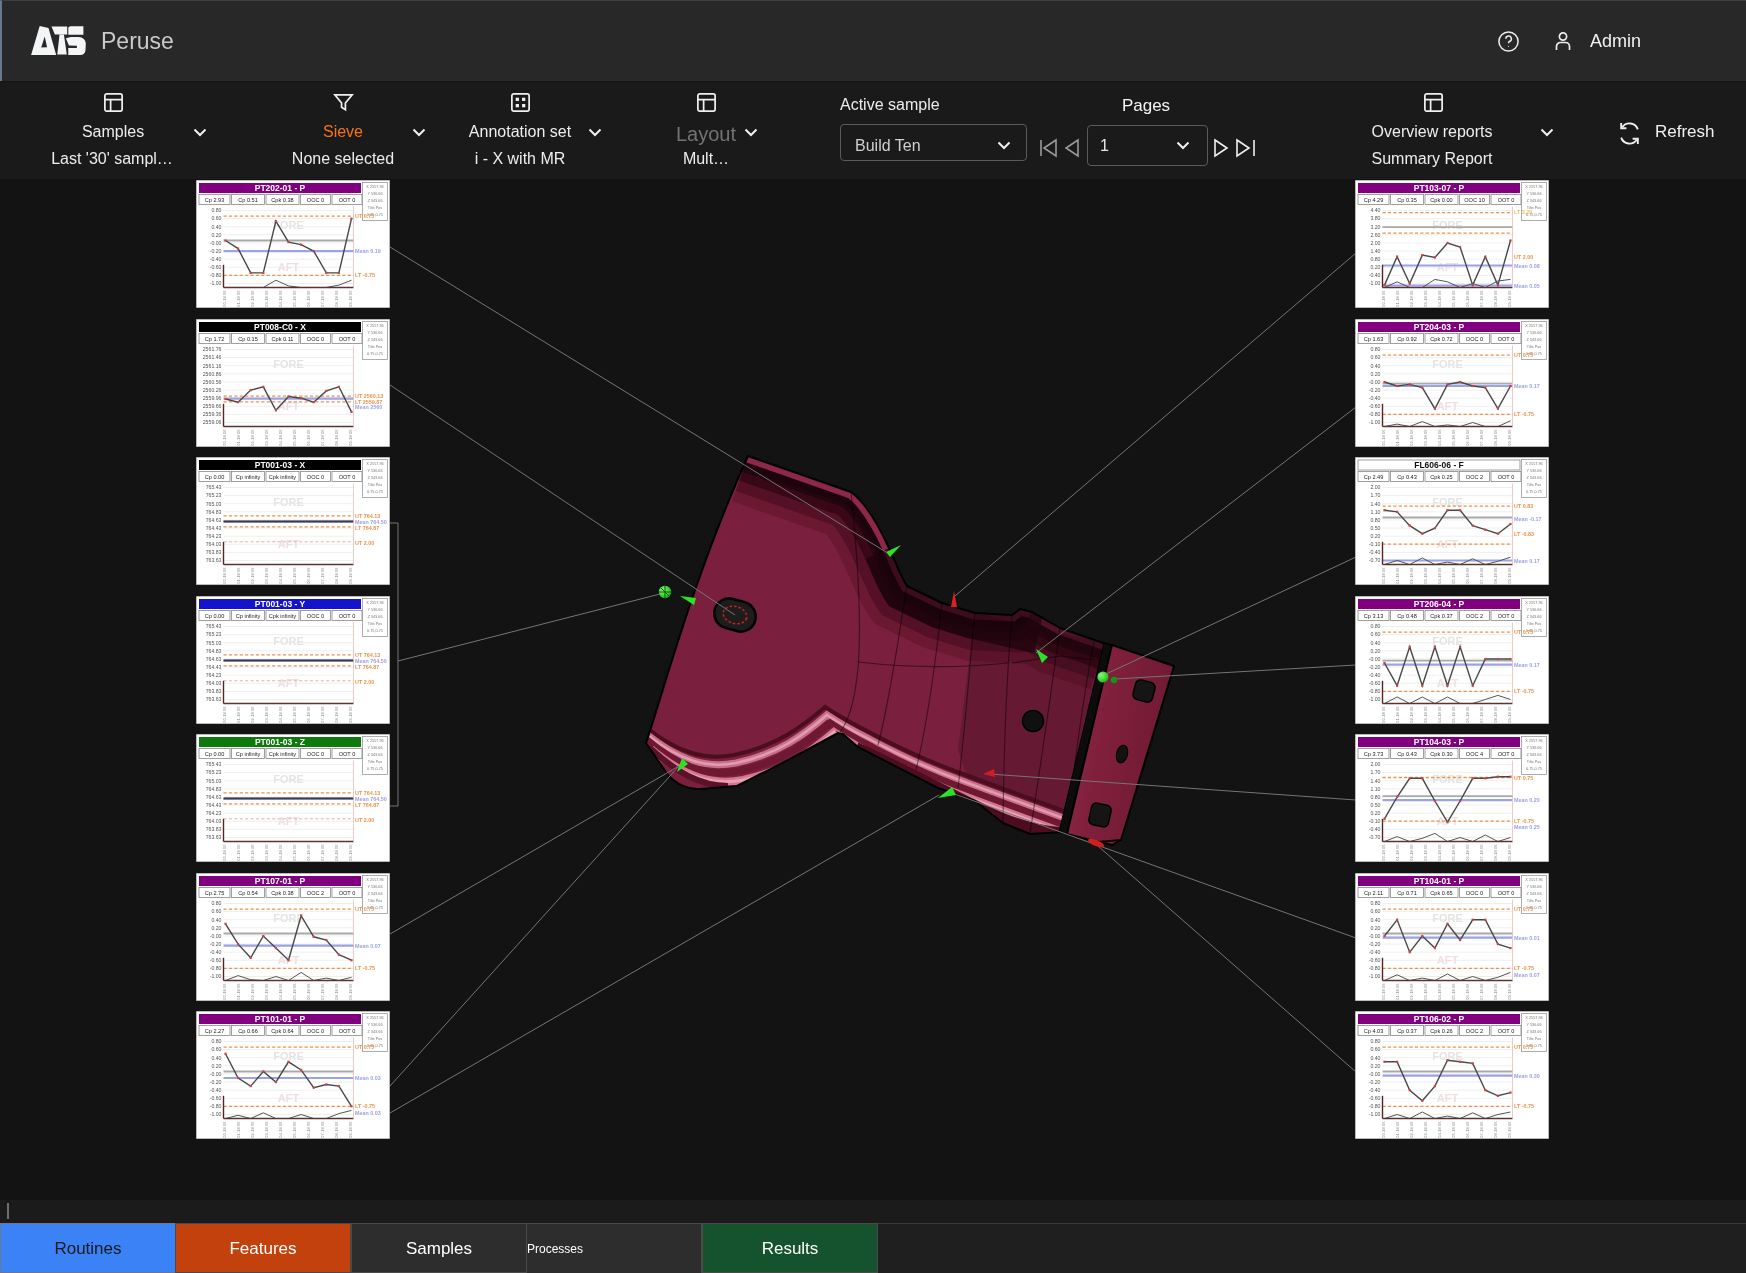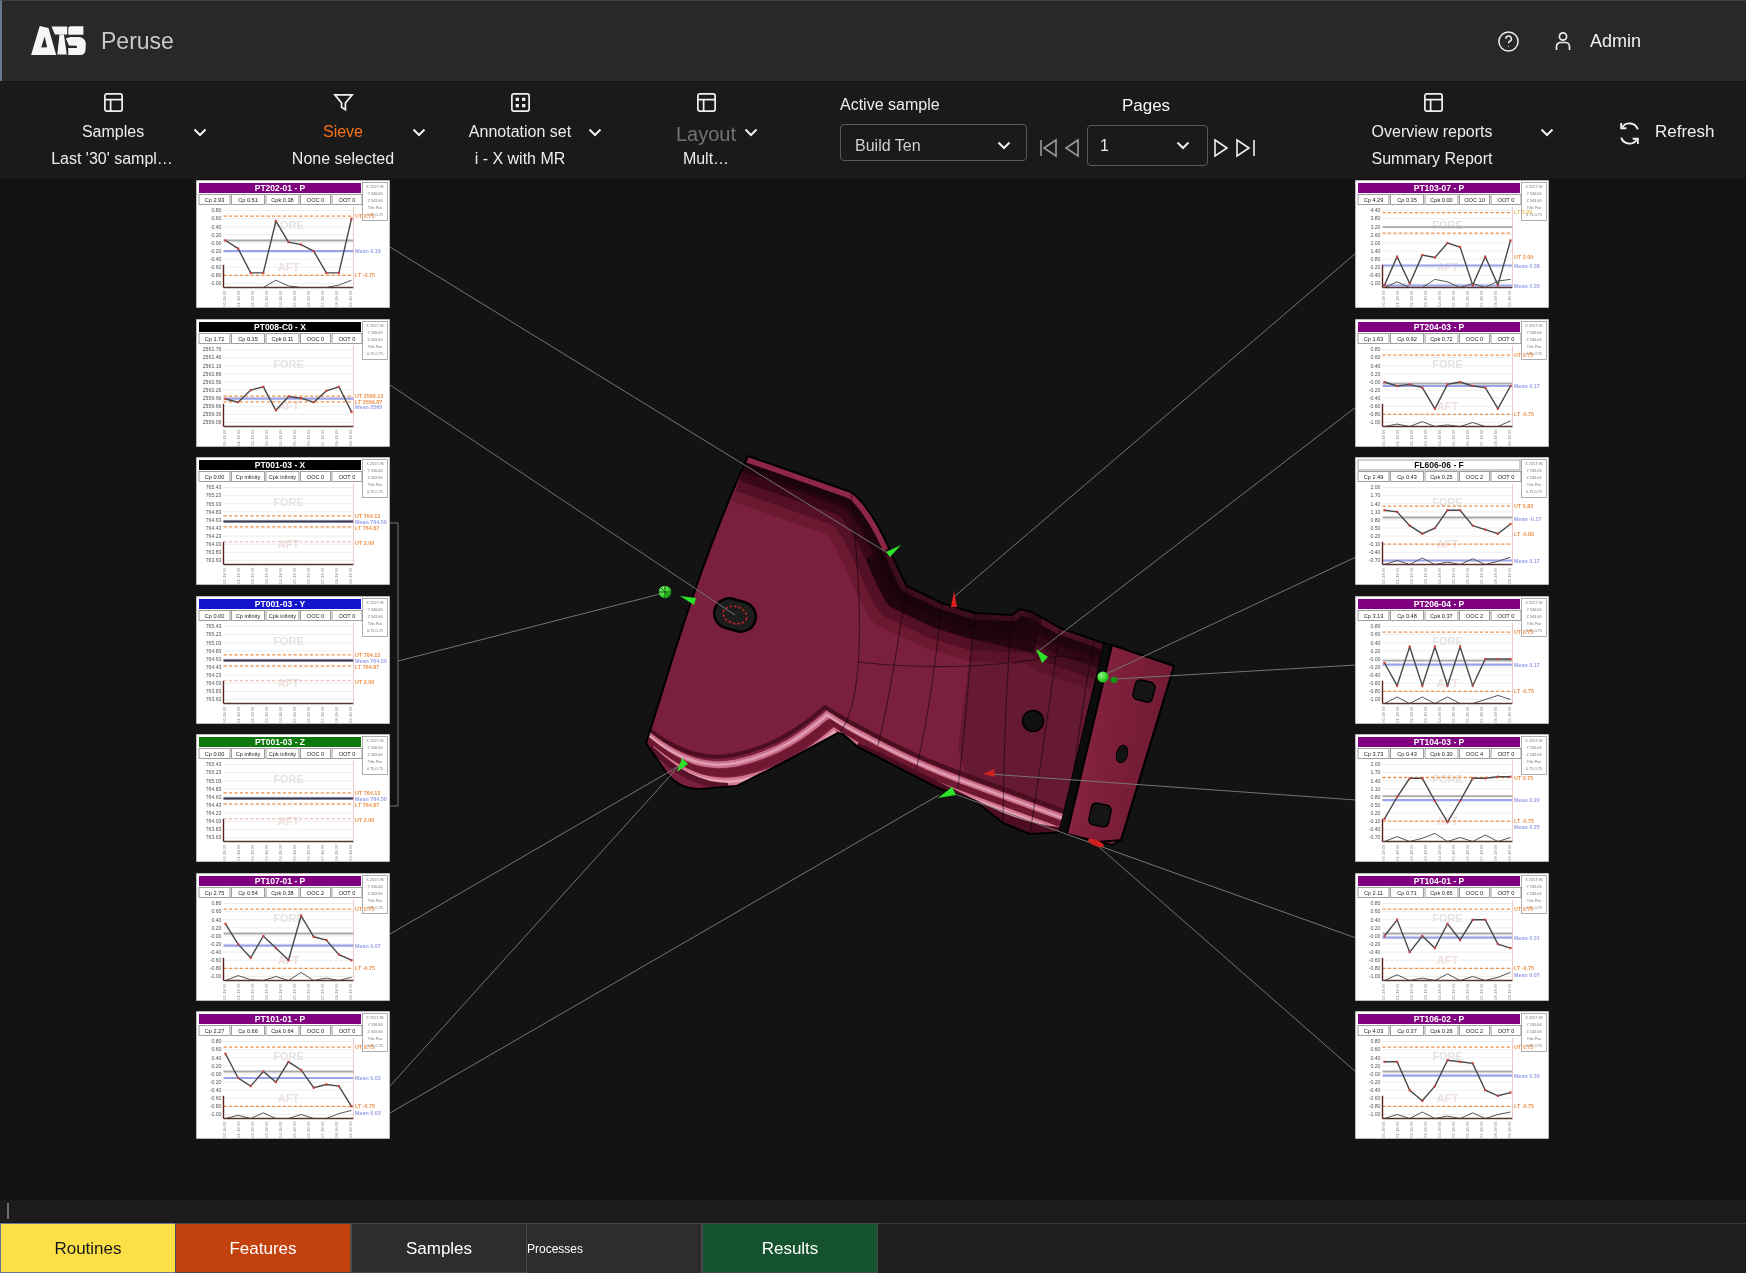--- a/index.html
+++ b/index.html
@@ -1214,17 +1214,17 @@
       <text x="57.5" y="110.5" font-family="Liberation Sans, sans-serif" font-size="4.1" fill="#888" transform="rotate(-90 57.5 110.5)" text-anchor="end">02-18 06</text>
       <text x="71.5" y="110.5" font-family="Liberation Sans, sans-serif" font-size="4.1" fill="#888" transform="rotate(-90 71.5 110.5)" text-anchor="end">03-18 06</text>
       <text x="85.5" y="110.5" font-family="Liberation Sans, sans-serif" font-size="4.1" fill="#888" transform="rotate(-90 85.5 110.5)" text-anchor="end">04-18 06</text>
       <text x="99.5" y="110.5" font-family="Liberation Sans, sans-serif" font-size="4.1" fill="#888" transform="rotate(-90 99.5 110.5)" text-anchor="end">05-18 06</text>
       <text x="113.5" y="110.5" font-family="Liberation Sans, sans-serif" font-size="4.1" fill="#888" transform="rotate(-90 113.5 110.5)" text-anchor="end">06-18 06</text>
       <text x="127.5" y="110.5" font-family="Liberation Sans, sans-serif" font-size="4.1" fill="#888" transform="rotate(-90 127.5 110.5)" text-anchor="end">07-18 06</text>
       <text x="141.5" y="110.5" font-family="Liberation Sans, sans-serif" font-size="4.1" fill="#888" transform="rotate(-90 141.5 110.5)" text-anchor="end">08-18 06</text>
       <text x="155.5" y="110.5" font-family="Liberation Sans, sans-serif" font-size="4.1" fill="#888" transform="rotate(-90 155.5 110.5)" text-anchor="end">09-18 06</text>
     </svg></div>
 <div class="abs" style="left:0;top:1223px;width:1746px;height:50px;background:#1f1f1f;border-top:1px solid #3a3a3a"></div>
-<div class="abs" style="left:0px;top:1223px;width:176px;height:50px;background:#fde047;color:#17191c;font-size:17px;text-align:center;line-height:50px;border:1px solid #6a7791">Routines</div>
+<div class="abs" style="left:0px;top:1223px;width:176px;height:50px;background:#3b82f6;color:#17191c;font-size:17px;text-align:center;line-height:50px;border:1px solid #6a7791">Routines</div>
 <div class="abs" style="left:175px;top:1223px;width:176px;height:50px;background:#c2410c;color:#fff;font-size:17px;text-align:center;line-height:50px;border:1px solid #4a4a4a">Features</div>
 <div class="abs" style="left:351px;top:1223px;width:176px;height:50px;background:#2d2d2d;color:#fff;font-size:17px;text-align:center;line-height:50px;border:1px solid #4a4a4a">Samples</div>
 <div class="abs" style="left:526px;top:1223px;width:176px;height:64px;background:#2d2d2d;color:#fff;font-size:12px;text-align:left;line-height:50px;border:1px solid #4a4a4a">Processes</div>
 <div class="abs" style="left:702px;top:1223px;width:176px;height:50px;background:#14532d;color:#fff;font-size:17px;text-align:center;line-height:50px;border:1px solid #4a4a4a">Results</div>
 <div class="abs" style="left:7px;top:1203px;width:2px;height:16px;background:#6e6e6e"></div>
 </body></html>

